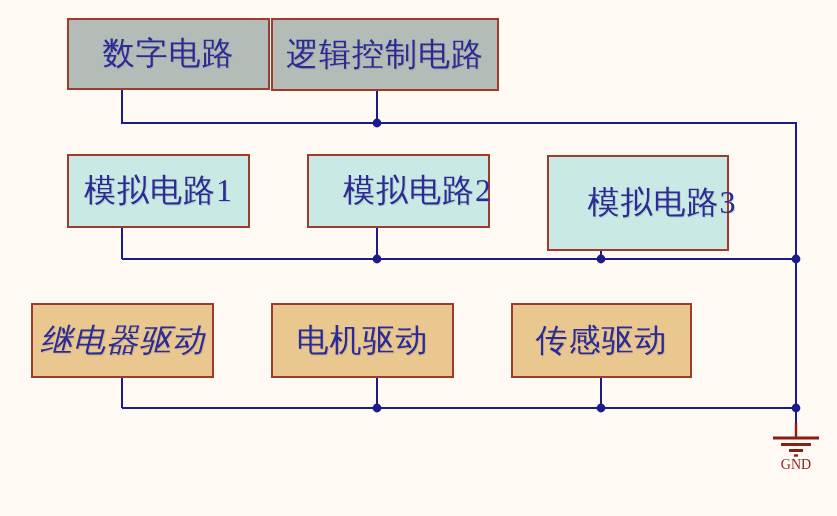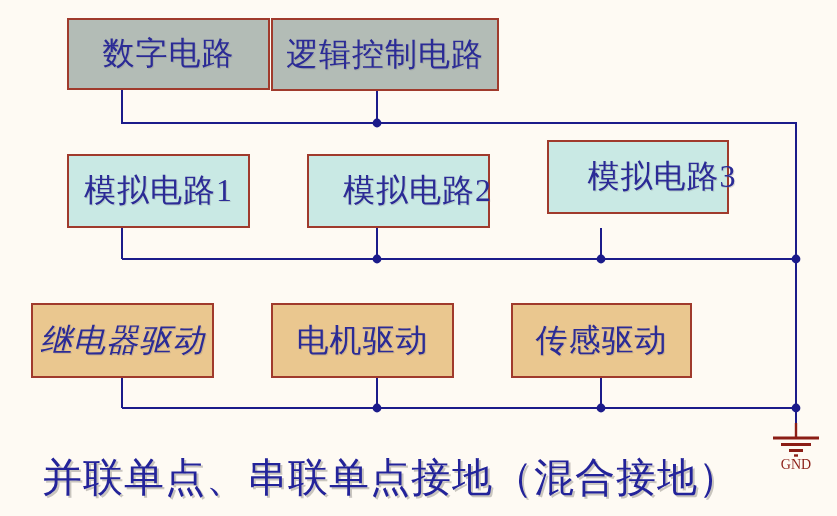--- a/index.html
+++ b/index.html
@@ -28,21 +28,21 @@
     text-shadow:1px 1px 0 rgba(120,120,120,0.25);
   }
   .fill-digital{background:var(--digital-fill,#b3bcb6);}
   .fill-analog{background:var(--analog-fill,#c9e9e4);margin-left:36px;}
   .fill-driver{background:var(--driver-fill,#eac78f);}
 
   .b-digital{left:31px;top:18px;width:203px;height:72px;margin-left:36px;}
   .b-logic{left:271px;top:18px;width:228px;height:73px;}
   .b-analog1{left:31px;top:154px;width:183px;height:74px;}
   .b-analog2{left:271px;top:154px;width:183px;height:74px;padding-left:38px;}
-  .b-analog3{left:511px;top:140px;width:182px;height:74px;padding-left:48px;}
+  .b-analog3{left:511px;top:155px;width:182px;height:96px;padding-left:48px;}
   .b-relay{left:31px;top:303px;width:183px;height:75px;font-style:italic;}
   .b-motor{left:271px;top:303px;width:183px;height:75px;justify-content:center;}
   .b-sensor{left:511px;top:303px;width:181px;height:75px;}
 
   .caption{
     position:absolute;
     left:42px;top:450px;
     font-size:40px;
     color:var(--caption-text,#23239a);
     letter-spacing:1px;
@@ -115,14 +115,13 @@
   <div class="cbox fill-driver b-relay">
     <span>继电器驱动</span>
   </div>
   <div class="cbox fill-driver b-motor">
     <span>电机驱动</span>
   </div>
   <div class="cbox fill-driver b-sensor">
     <span>传感驱动</span>
   </div>
 
-  <div class="caption">并联单点、串联单点接地（混合接地）</div>
 </div>
 
 </body></html>

